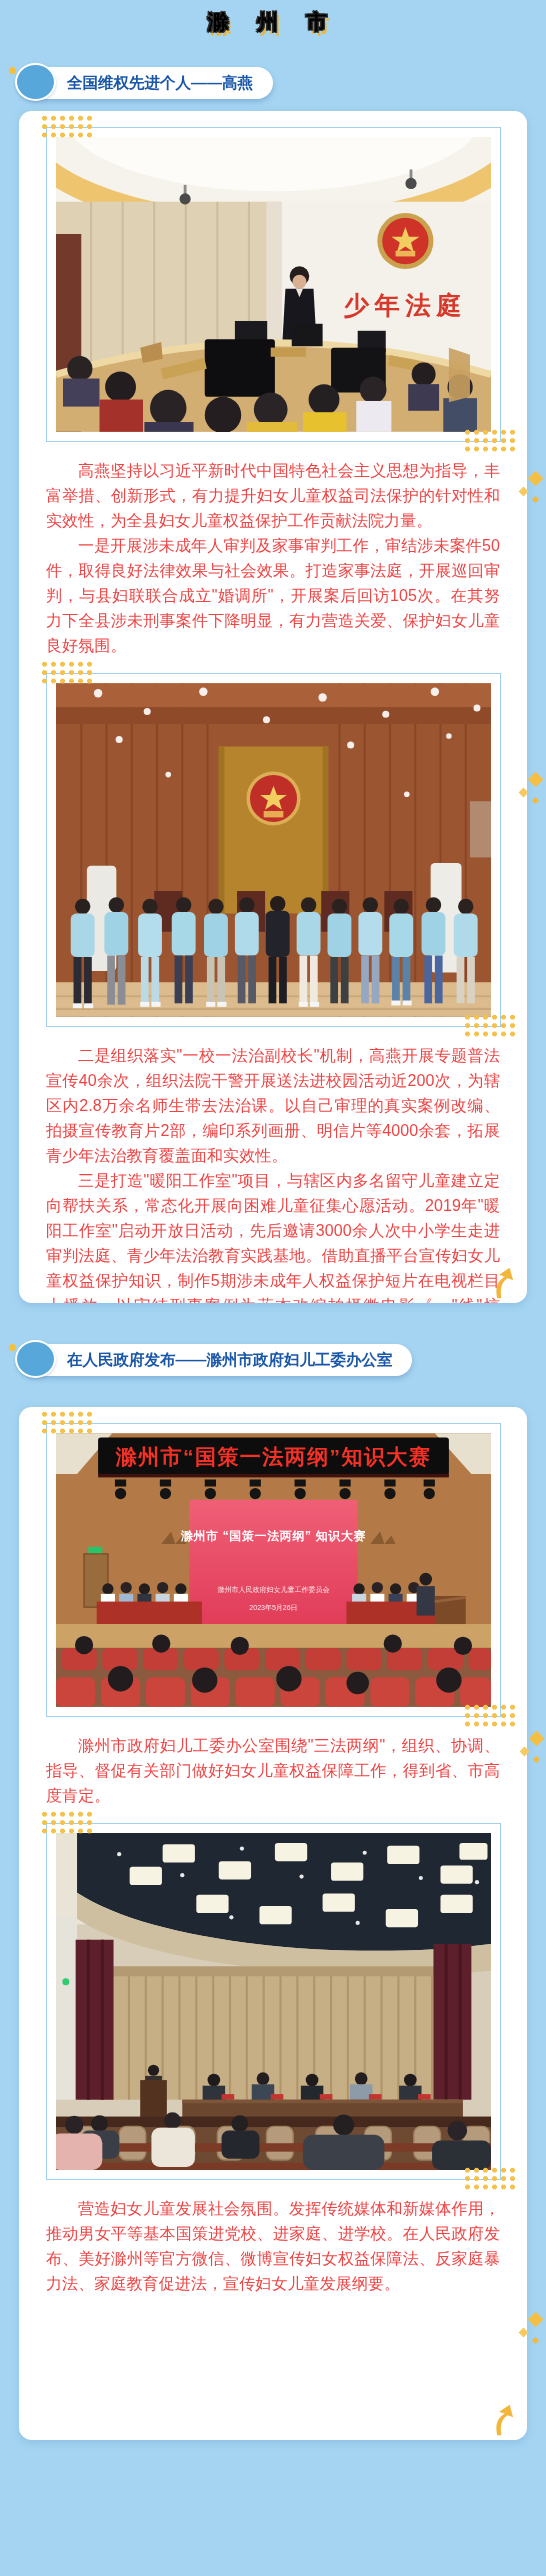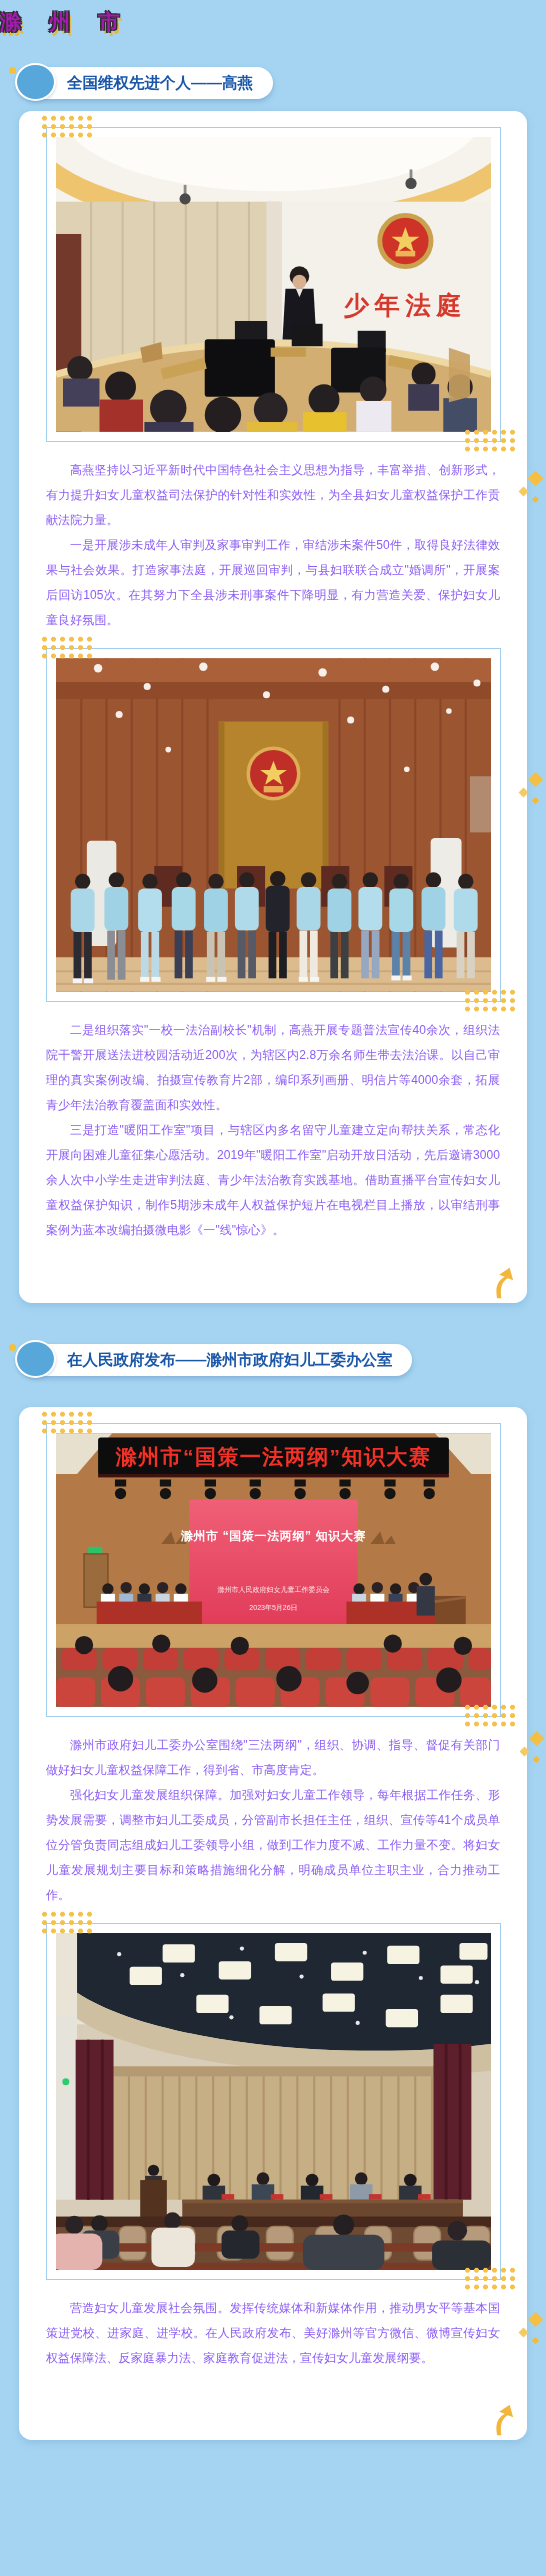--- a/index.html
+++ b/index.html
@@ -1,22 +1,22 @@
 <!DOCTYPE html>
 <html style="font-size:11.2px"><head>
 <meta charset="utf-8">
 <style>
   html,body{margin:0;padding:0;}
   body{width:546px;background:#a4d4f1;font-family:"Liberation Sans",sans-serif;}
   #page{position:relative;width:546px;height:2576px;background:#a4d4f1;overflow:hidden;}
 
   
   .page-title{
-    position:absolute;top:8.4px;left:0;width:546px;
-    font-size:21px;font-weight:bold;color:#a21caf;letter-spacing:11.2px;
+    position:absolute;top:8.4px;left:0;width:546px;text-align:center;
+    font-size:21px;font-weight:bold;color:#000000;letter-spacing:11.2px;
     text-shadow:-1.4px -1.4px 0 #2e2e2e,1.4px -1.4px 0 #2e2e2e,-1.4px 1.4px 0 #2e2e2e,1.4px 1.4px 0 #2e2e2e,2.8px 3.5px 0 #e9b63c;
   }
 
   
   .pill{
     position:absolute;left:19px;height:32px;background:#ffffff;border-radius:17px;
     display:flex;align-items:center;padding:0 19.7px 0 48px;
     box-shadow:0 2.8px 4.9px rgba(90,140,190,.45);
   }
   .pill .circle{
@@ -45,21 +45,21 @@
     position:absolute;width:53px;height:26px;z-index:3;
     background-image:radial-gradient(circle,#f4c14a 2.2px,rgba(0,0,0,0) 2.7px);
     background-size:9px 8.4px;
   }
   .dots.tl{top:-13.3px;left:-6.3px;}
   .dots.br{bottom:-12px;right:-14.7px;}
 
   
   .article{margin-top:15.5px;}
   .para{
-    margin:0;font-size:12px;line-height:25px;color:#8b5cf6;text-align:justify;
+    margin:0;font-size:16px;line-height:25px;color:#ef4444;text-align:justify;
     text-indent:2em;letter-spacing:0.1px;word-break:break-all;
   }
   .mt22{margin-top:15.5px;}
 
   
   .backtop{position:absolute;right:11.2px;bottom:4.2px;width:28px;height:32px;}
 
   
   .sparkles{position:absolute;width:34px;height:35px;z-index:5;}
   .sparkles i{position:absolute;display:block;background:#f4bf45;transform:rotate(45deg);}
@@ -454,21 +454,20 @@
               <circle cx="560" cy="352" r="18"></circle>
                 <circle cx="430" cy="356" r="16"></circle>
             </g>
           </svg>
         </div>
         <span class="dots br"></span>
       </div>
 
       <div class="article">
         <p class="para">滁州市政府妇儿工委办公室围绕"三法两纲"，组织、协调、指导、督促有关部门做好妇女儿童权益保障工作，得到省、市高度肯定。</p>
-        <p class="para">强化妇女儿童发展组织保障。加强对妇女儿童工作领导，每年根据工作任务、形势发展需要，调整市妇儿工委成员，分管副市长担任主任，组织、宣传等41个成员单位分管负责同志组成妇儿工委领导小组，做到工作力度不减、工作力量不变。将妇女儿童发展规划主要目标和策略措施细化分解，明确成员单位主职主业，合力推动工作。</p>
       </div>
 
       <div class="photo-wrap mt22">
         <span class="dots tl"></span>
         <div class="frame">
           <svg width="435" height="337" viewBox="0 0 620 480">
             <rect width="620" height="480" fill="#d7cdb9"></rect>
             <rect x="0" y="0" width="260" height="130" fill="#e9e4d6"></rect>
             <path d="M30,0 L620,0 L620,158 C420,184 140,158 30,85 Z" fill="#1f2733"></path>
             <g fill="#f7f3e2">

